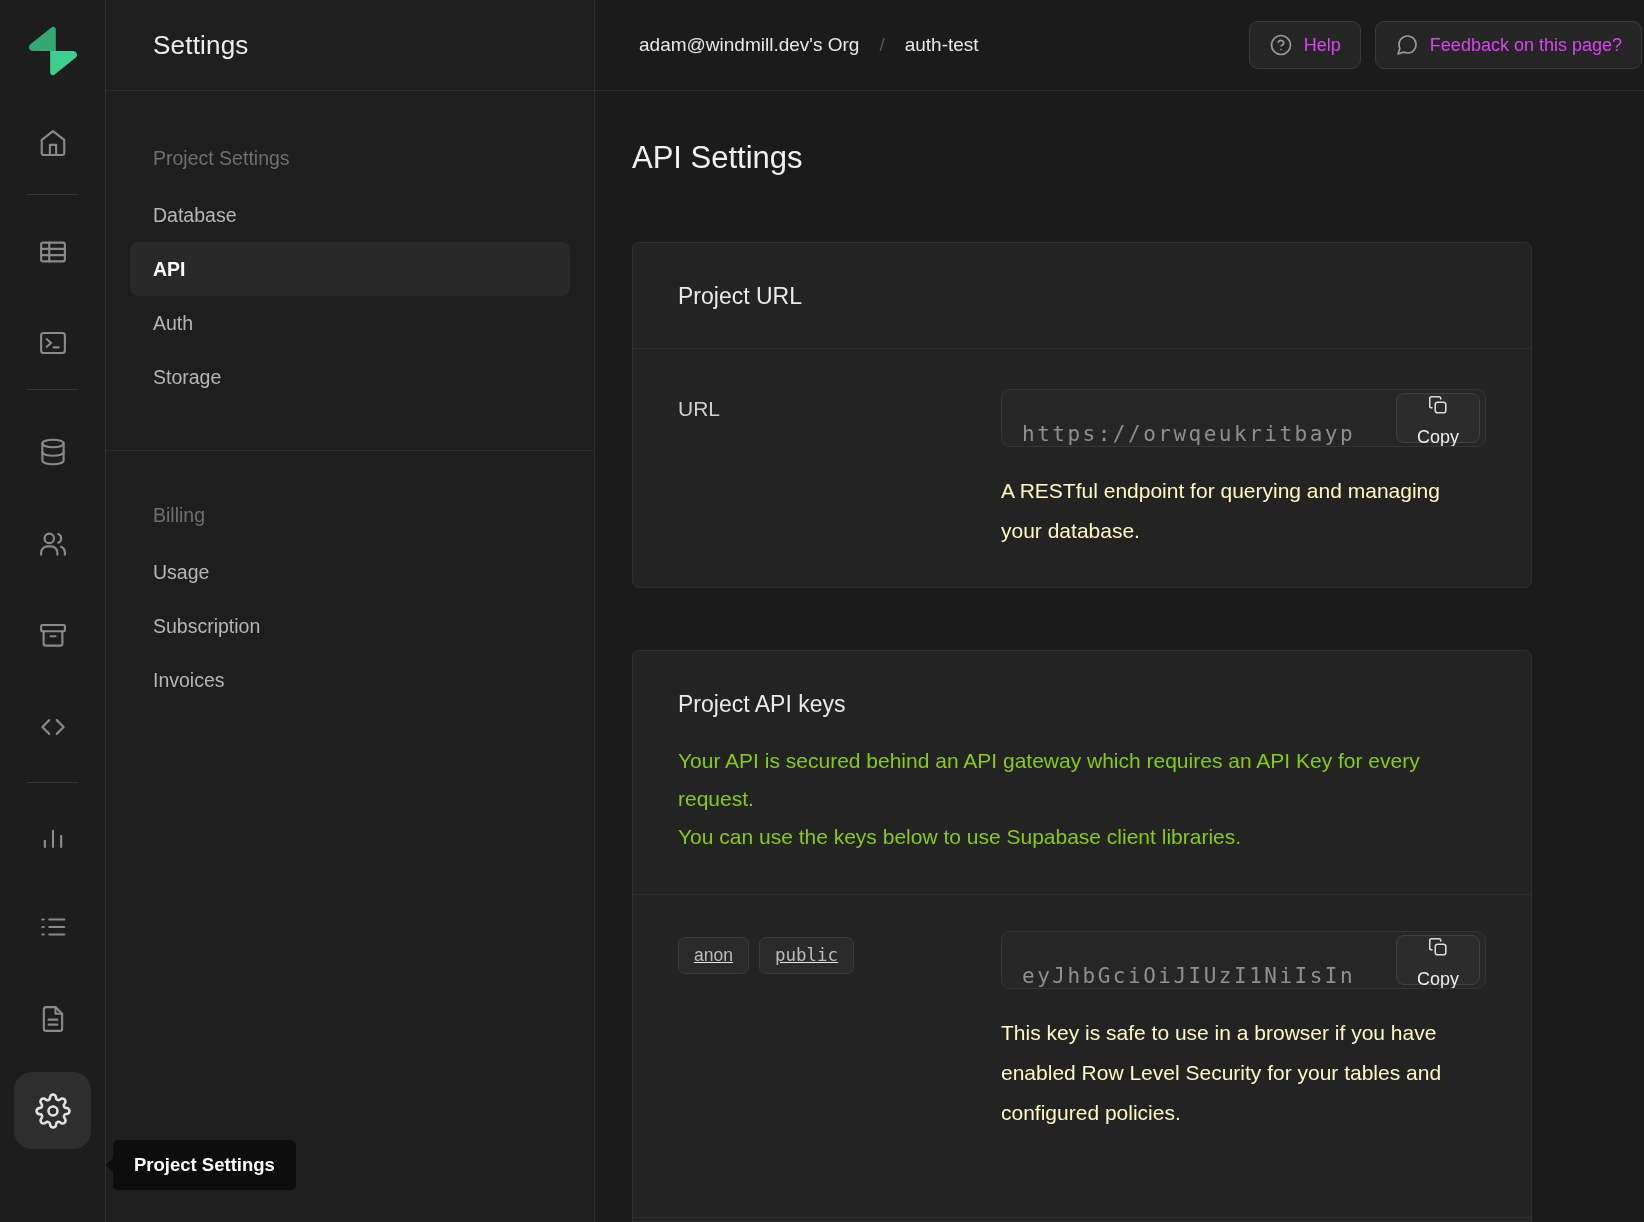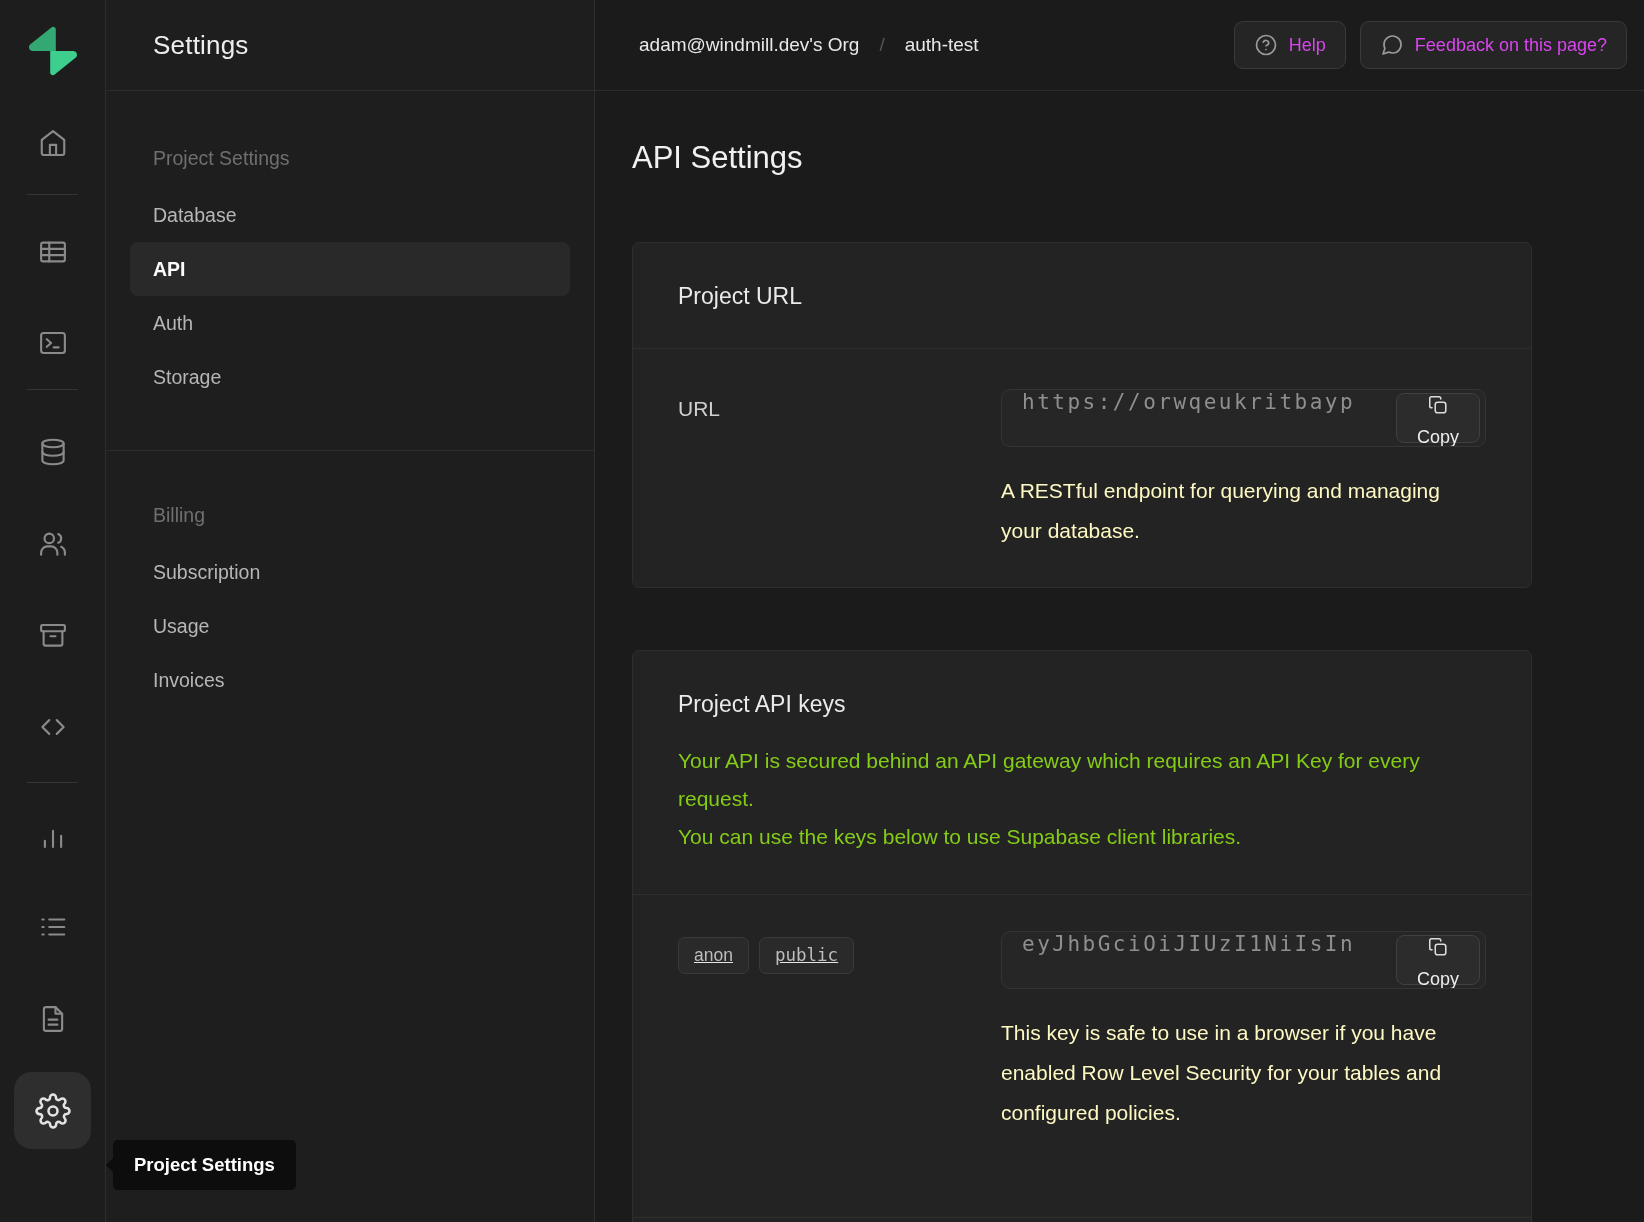--- a/index.html
+++ b/index.html
@@ -62,21 +62,21 @@
   .nav-item.active {
     margin:0 24px; padding-left:23px; border-radius:8px;
     background:#292929; color:#fcfcfc; font-weight:700;
   }
   .nav-div { border-top:1px solid #2c2c2c; margin-top:46px; margin-bottom:42px; }
 
   
   .topbar {
     position:absolute; left:595px; top:0; right:0; height:91px;
     background:#1b1b1b; border-bottom:1px solid #2c2c2c;
-    display:flex; align-items:center; padding:0 17px 0 44px; z-index:3;
+    display:flex; align-items:center; padding:0 2px 0 44px; z-index:3;
   }
   .crumb { font-size:19px; color:#e8e8e8; white-space:nowrap; }
   .crumb-sep { margin:0 20px; color:#565656; font-size:19px; }
   .top-btns { margin-left:auto; display:flex; gap:14px; }
   .btn {
     height:48px; border-radius:9px; background:#252525; border:1px solid #3a3a3a;
     color:#d946ef; font-size:18px; display:flex; align-items:center; gap:11px;
     padding:0 19px; cursor:pointer; white-space:nowrap;
   }
   .btn svg { width:24px; height:24px; stroke:#9a9a9a; fill:none;
@@ -99,21 +99,21 @@
 
   .card-row { display:flex; padding:40px 45px 36px; }
   .card-row.key-row { padding:36px 45px 84px; }
   .row-left { width:323px; flex:none; }
   .row-label { font-size:21px; color:#d0d0d0; padding-top:8px; }
   .row-content { flex:1; min-width:0; }
 
   .input-wrap {
     position:relative; height:58px; background:#262626;
     border:1px solid #343434; border-radius:9px;
-    display:flex; align-items:flex-start; padding:0 20px; overflow:hidden;
+    display:flex; align-items:flex-end; padding:0 20px; overflow:hidden;
   }
   .input-value {
     font-family:"DejaVu Sans Mono", monospace; font-size:21px; color:#8f8f8f;
     letter-spacing:2.5px; white-space:nowrap;
   }
   .copy-btn {
     position:absolute; right:5px; top:50%; transform:translateY(-50%);
     height:50px; background:#2c2c2c; border:1px solid #404040; border-radius:8px;
     color:#ededed; font-size:18px; display:flex; align-items:center; gap:11px;
     padding:0 20px; cursor:pointer;flex-direction:column;
@@ -240,22 +240,22 @@
     <span class="sidebar-title">Settings</span>
   </div>
   <div class="nav">
     <div class="sec-h">Project Settings</div>
     <div class="nav-item">Database</div>
     <div class="nav-item active">API</div>
     <div class="nav-item">Auth</div>
     <div class="nav-item">Storage</div>
     <div class="nav-div"></div>
     <div class="sec-h">Billing</div>
+    <div class="nav-item">Usage</div>
     <div class="nav-item">Subscription</div>
-    <div class="nav-item">Usage</div>
     <div class="nav-item">Invoices</div>
   </div>
 </aside>
 
 <header class="topbar">
   <span class="crumb">adam@windmill.dev's Org</span>
   <span class="crumb-sep">/</span>
   <span class="crumb">auth-test</span>
   <div class="top-btns">
     <button class="btn">

